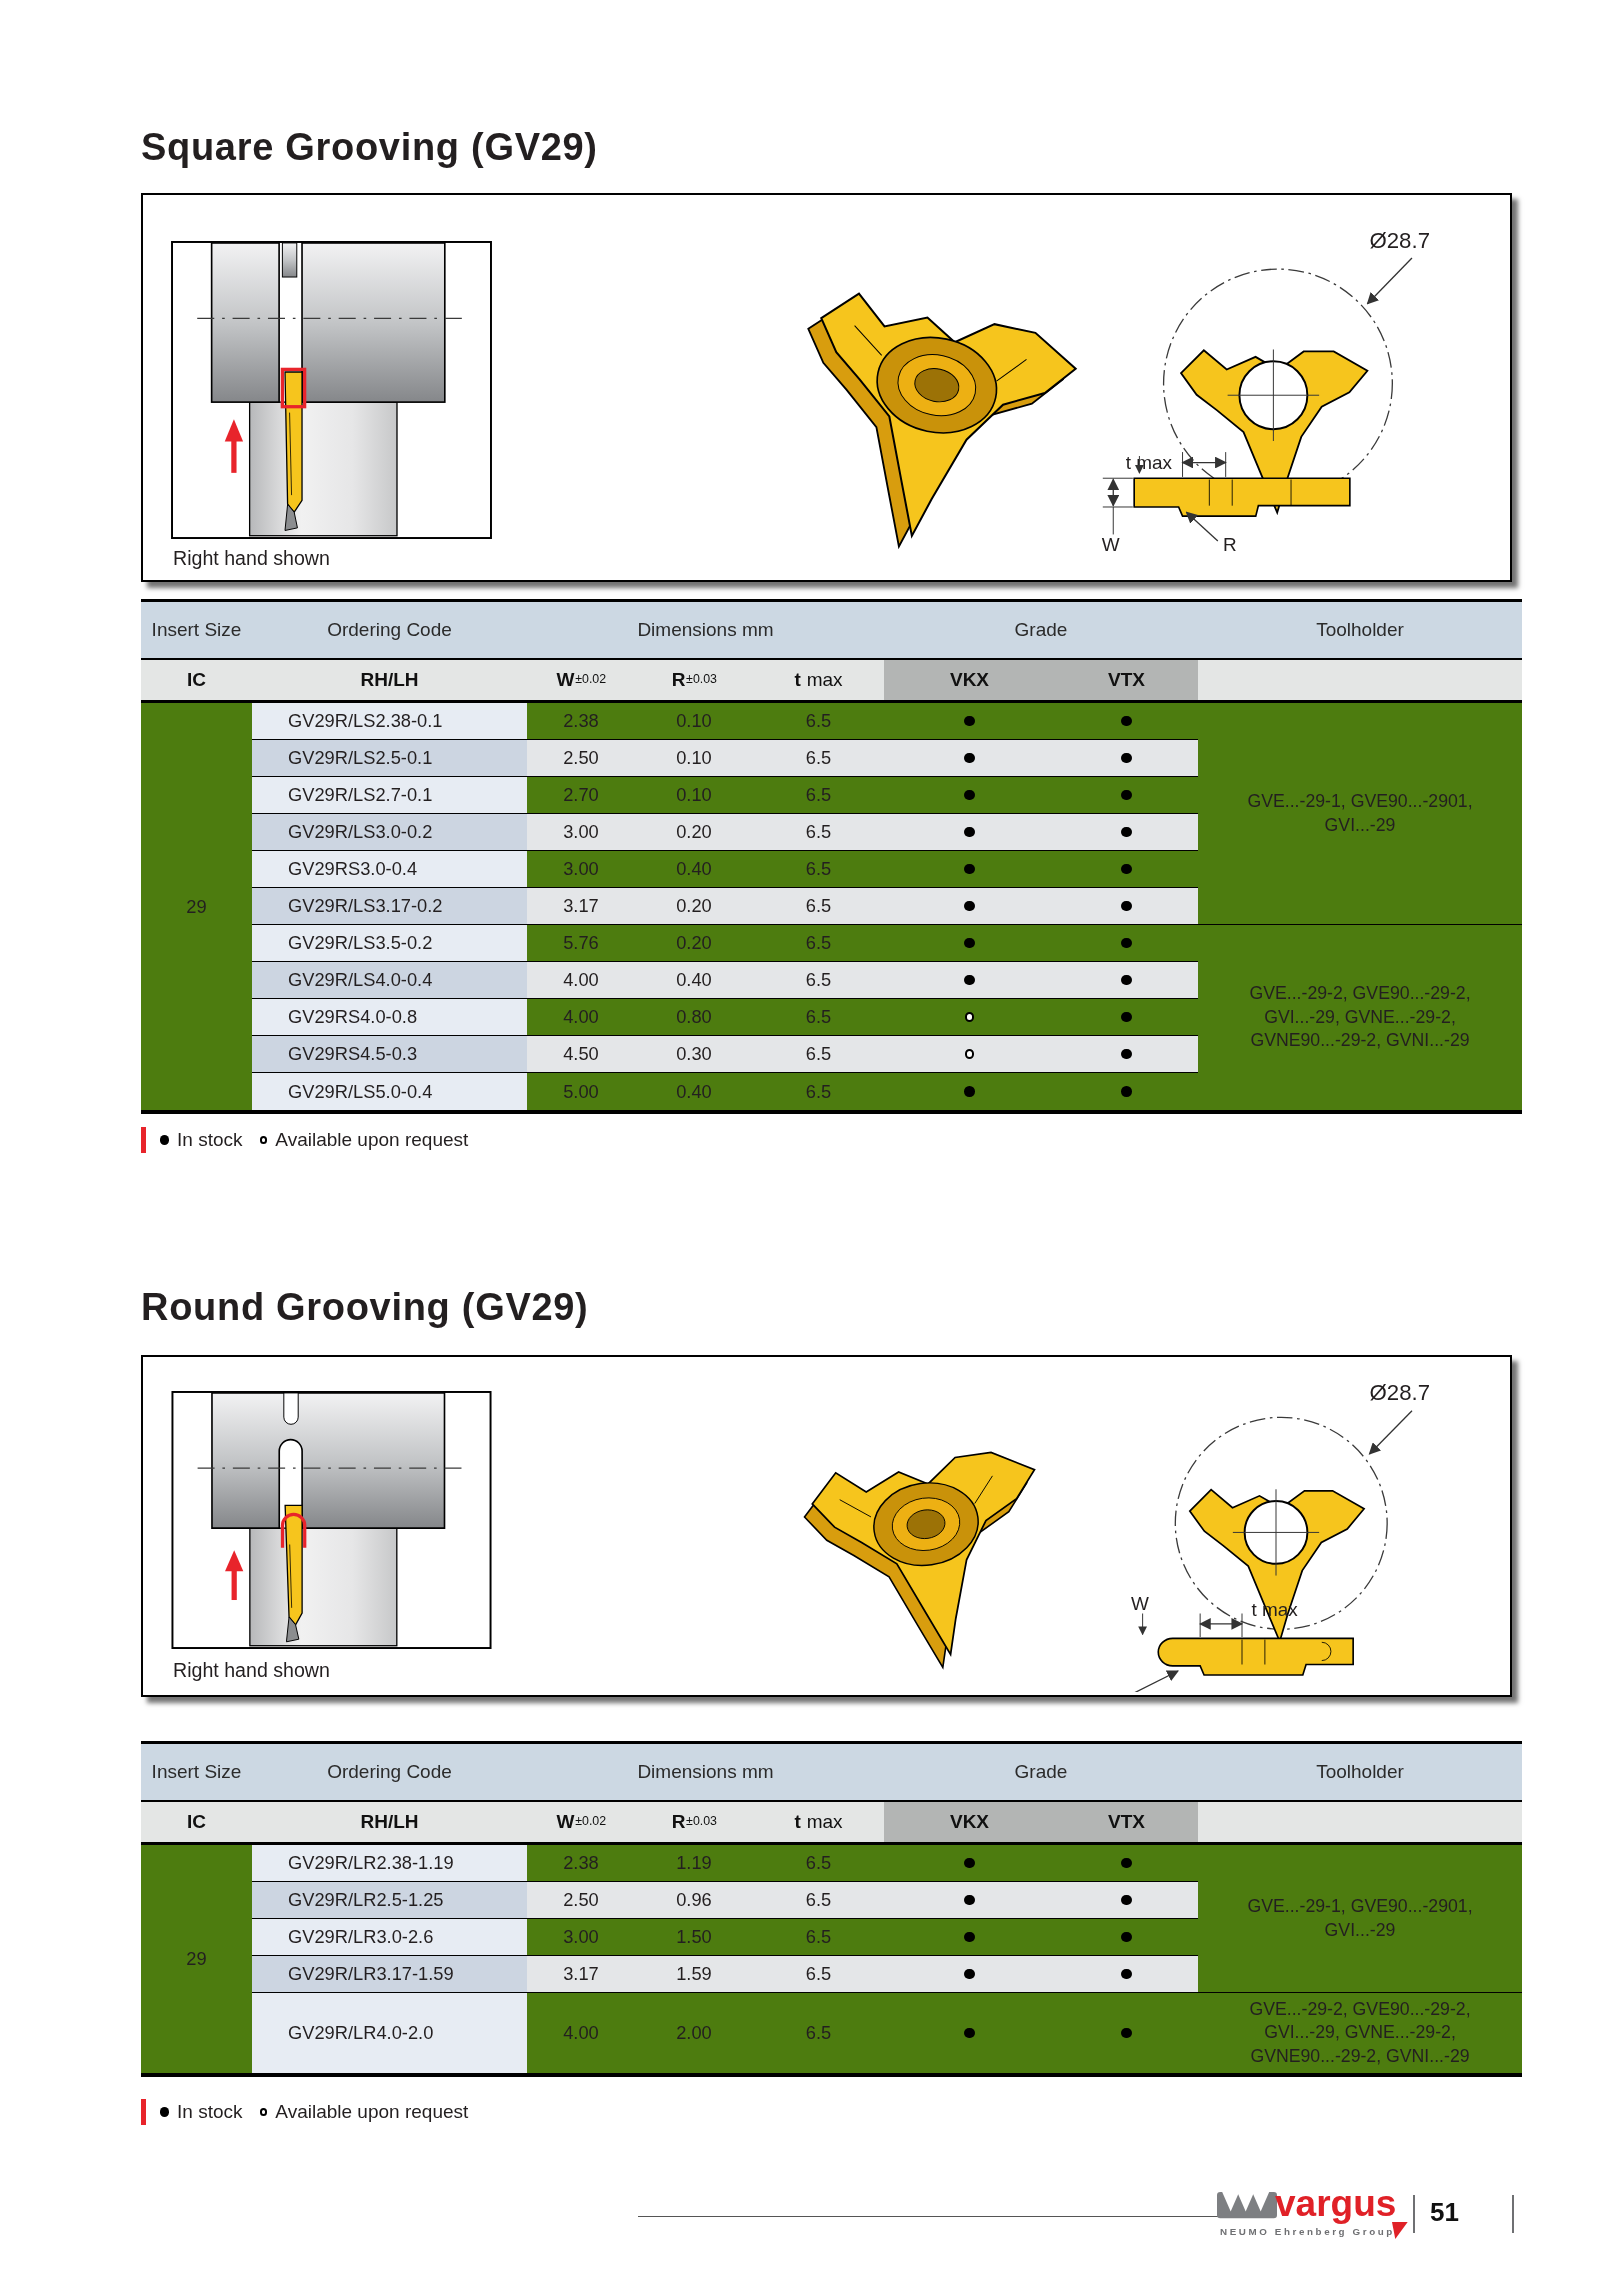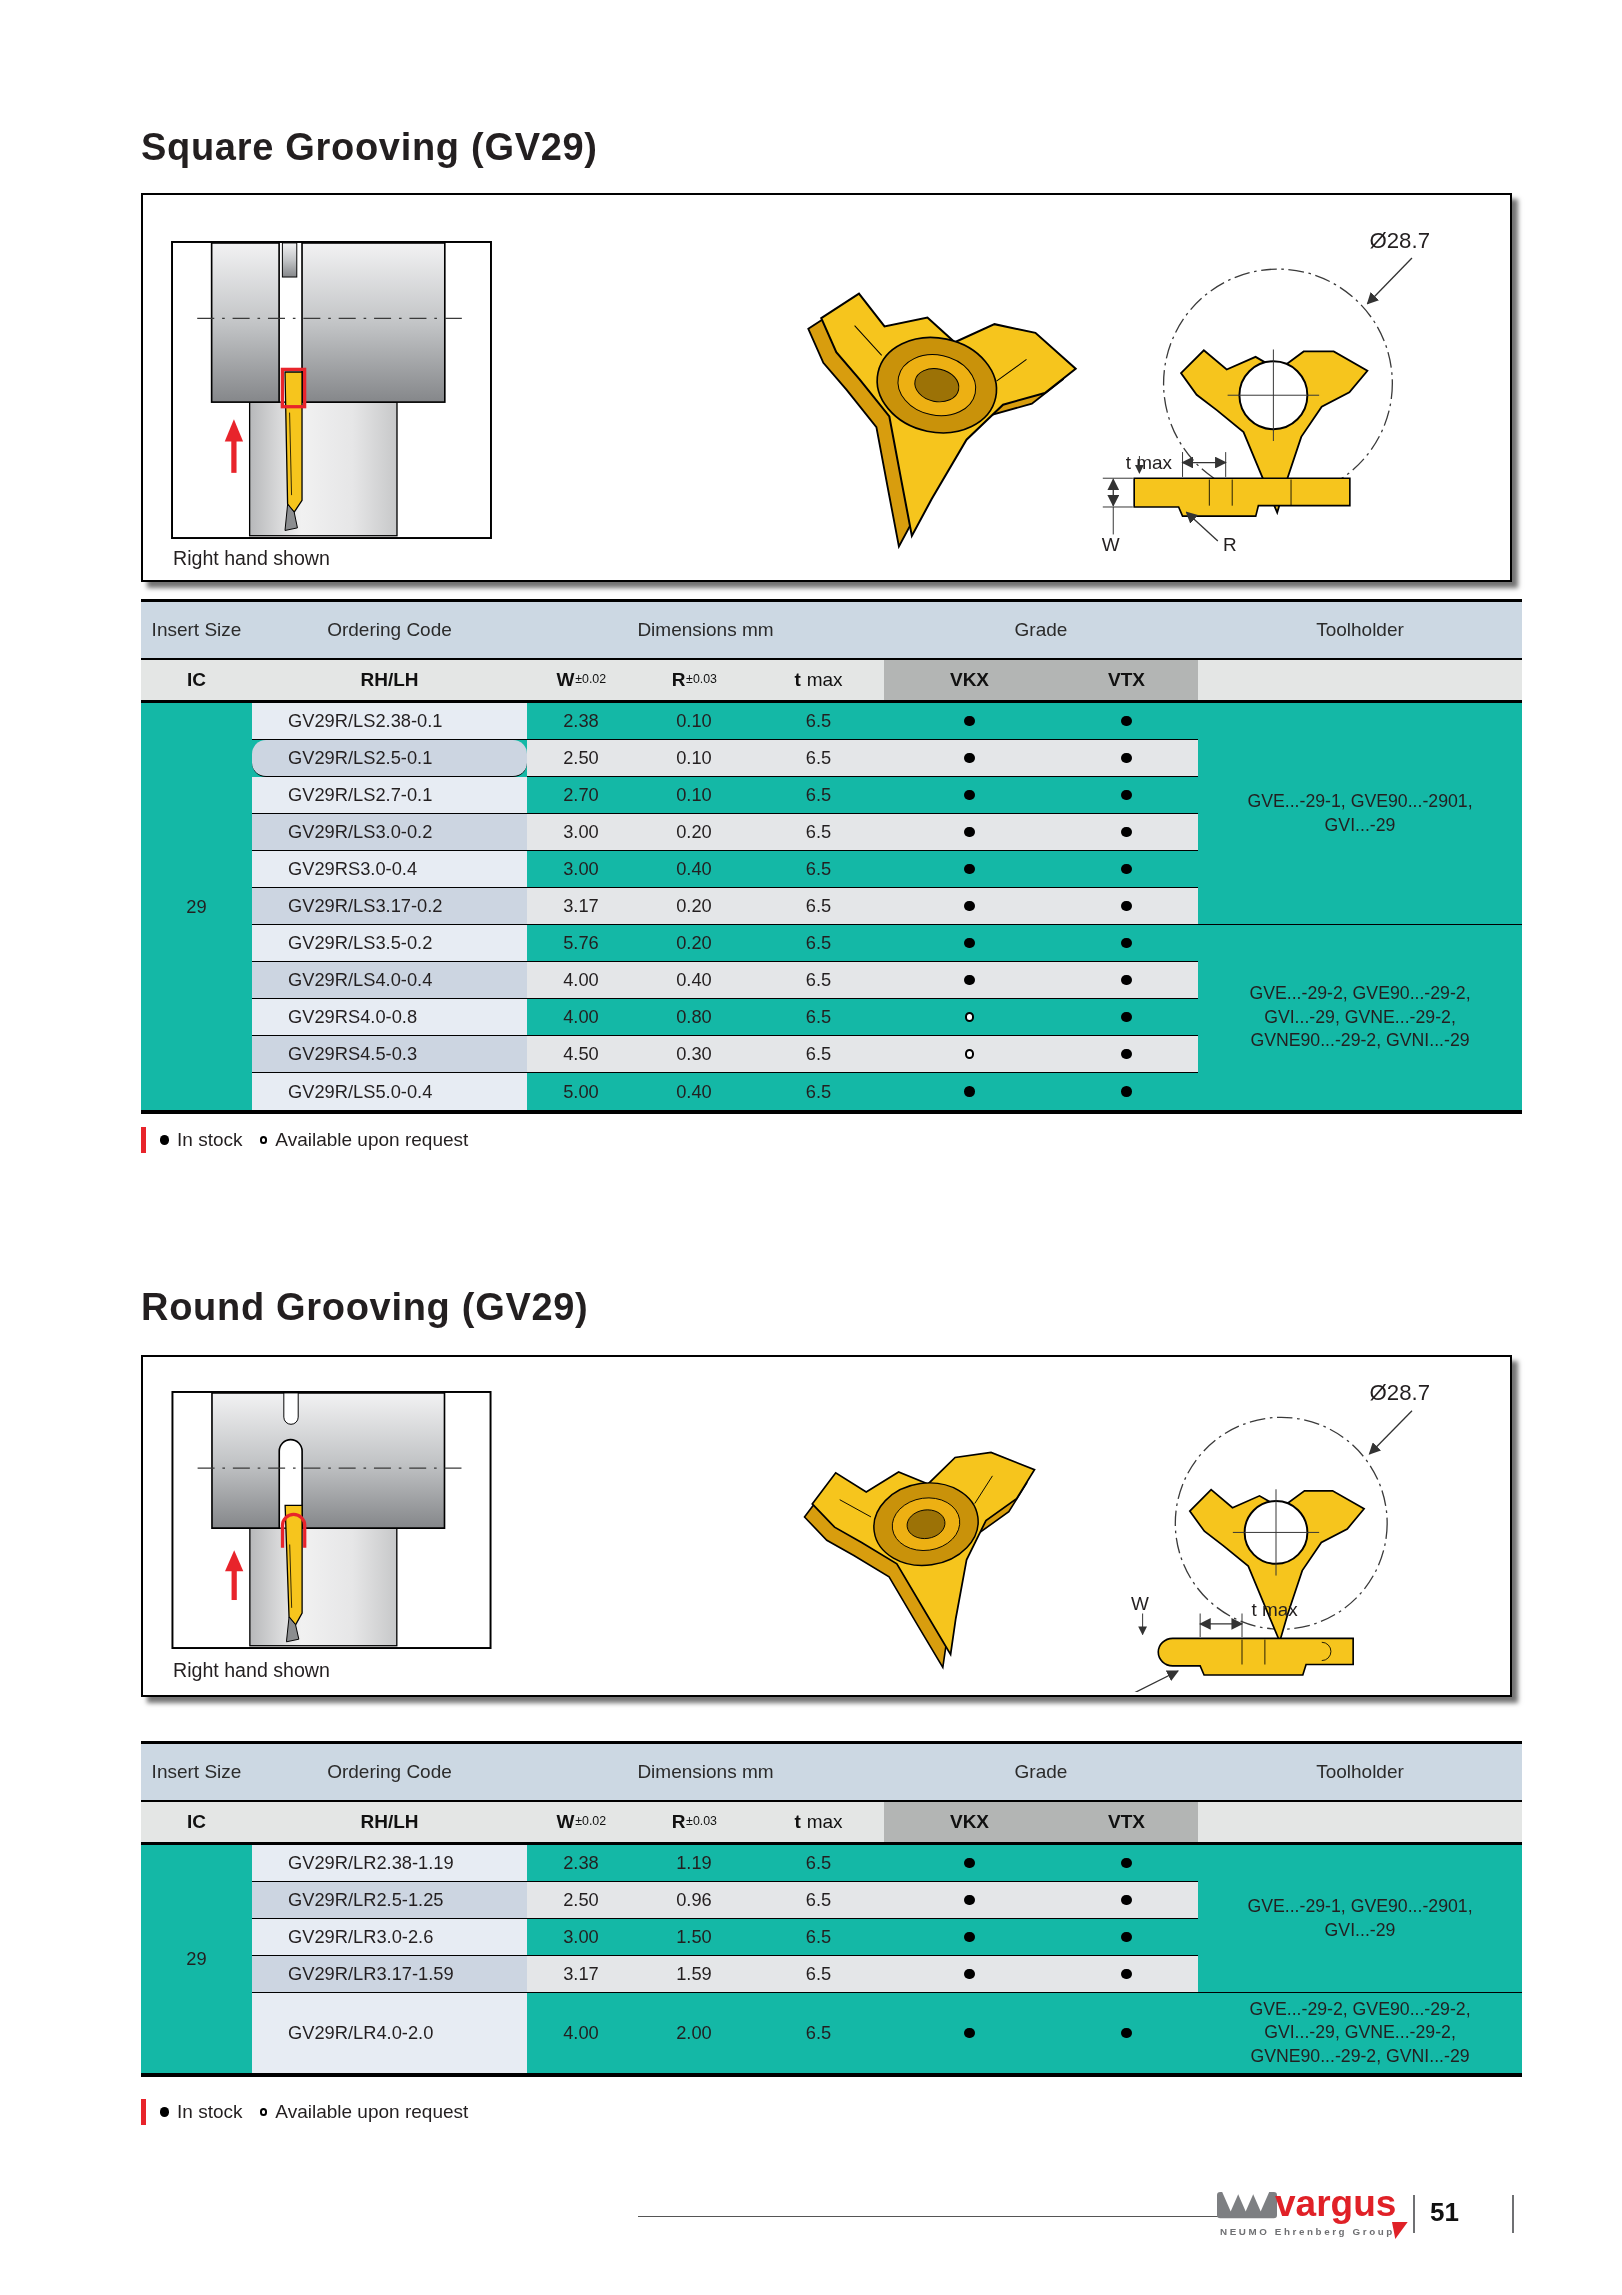--- a/index.html
+++ b/index.html
@@ -15,21 +15,21 @@
   
   .panel {
     position:absolute; left:141px; width:1371px; background:#fff;
     border:2px solid #000; box-shadow:5.9px 5.9px 4.6px rgba(0,0,0,0.55);
   }
   .caption { position:absolute; font-size:19.6px; color:#231f20; }
   .svg-abs { position:absolute; }
   
   .tbl {
     position:absolute; left:141px; width:1381px;
-    border-top:3.3px solid #000; border-bottom:4.6px solid #000; background:#14b8a6;
+    border-top:3.3px solid #000; border-bottom:4.6px solid #000; background:#4d7c0f;
   }
   .hrow { display:grid; grid-template-columns:111px 275px 108px 118px 131px 171px 143px 1fr; align-items:stretch; }
   .hrow .hc { display:flex; align-items:center; justify-content:center; text-align:center; }
   .h1 { height:58px; background:#ccd8e3; border-bottom:2.6px solid #000; font-size:19px; color:#2b2b2b; }
   .h2 { height:43px; background:#e4e6e5; border-bottom:3.3px solid #000; font-size:19px; font-weight:bold; color:#111; }
   .h2 .gbg { background:#b3b5b4; }
   .h2 sup { font-size:12.4px; font-weight:normal; position:relative; top:-1.3px; left:0.7px; }
   .h2 .nrm { font-weight:normal; margin-left:5.9px; }
   .span3 { grid-column:3/6; } .span2 { grid-column:6/8; }
   .tbody { display:grid; grid-template-columns:111px 275px 108px 118px 131px 171px 143px 1fr; font-size:18.3px; }
@@ -176,21 +176,21 @@
         <div class="cell c-code code-a bb" style="grid-area: 1 / 2;">GV29R/LS2.38-0.1</div>
         <div class="cell c-num bb" style="grid-area: 1 / 3;">2.38</div>
         <div class="cell c-num bb" style="grid-area: 1 / 4;">0.10</div>
         <div class="cell c-num bb" style="grid-area: 1 / 5;">6.5</div>
         <div class="cell c-num bb" style="grid-area: 1 / 6;">
           <span class="dot"></span>
         </div>
         <div class="cell c-num bb" style="grid-area: 1 / 7;">
           <span class="dot"></span>
         </div>
-        <div class="cell c-code code-b bb" style="grid-area: 2 / 2; border-radius: 14px;">GV29R/LS2.5-0.1</div>
+        <div class="cell c-code code-b bb" style="grid-area: 2 / 2;">GV29R/LS2.5-0.1</div>
         <div class="cell c-num row-b bb" style="grid-area: 2 / 3;">2.50</div>
         <div class="cell c-num row-b bb" style="grid-area: 2 / 4;">0.10</div>
         <div class="cell c-num row-b bb" style="grid-area: 2 / 5;">6.5</div>
         <div class="cell c-num row-b bb" style="grid-area: 2 / 6;">
           <span class="dot"></span>
         </div>
         <div class="cell c-num row-b bb" style="grid-area: 2 / 7;">
           <span class="dot"></span>
         </div>
         <div class="cell c-code code-a bb" style="grid-area: 3 / 2;">GV29R/LS2.7-0.1</div>

